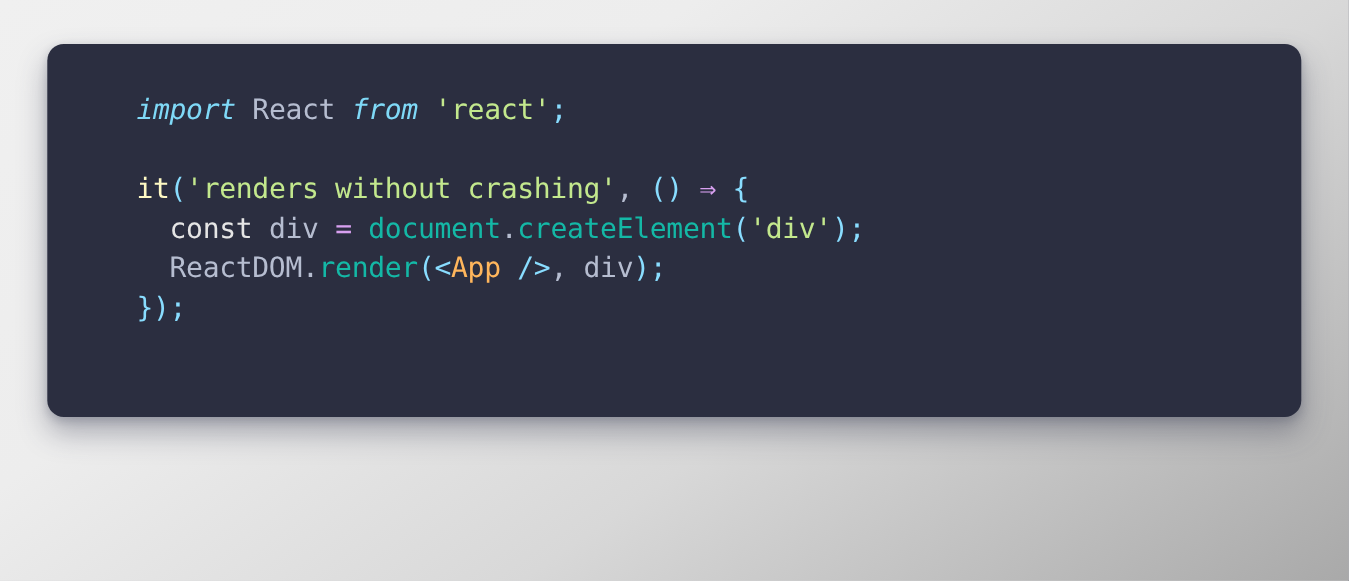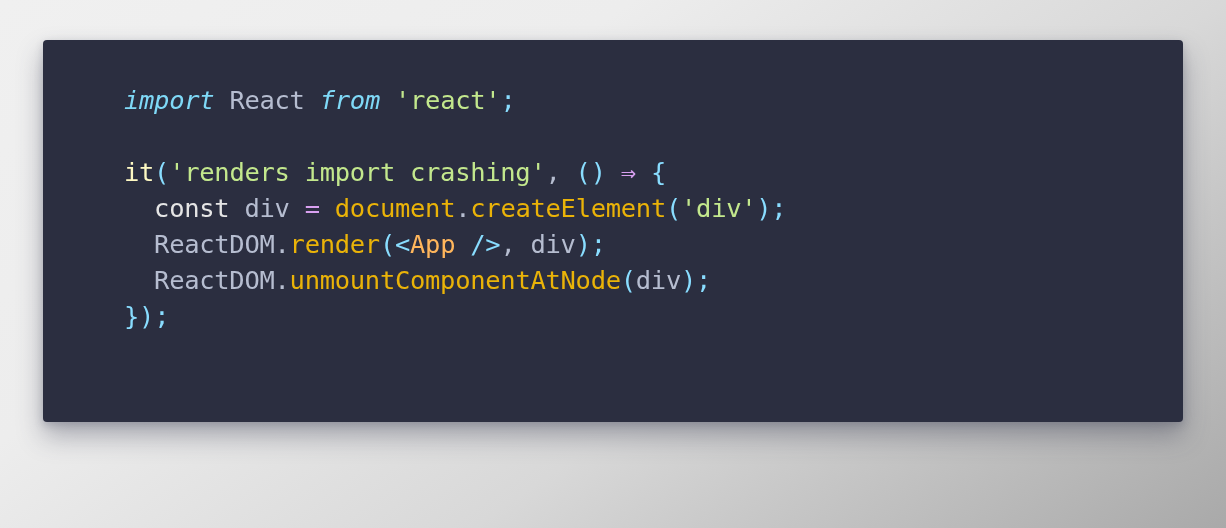--- a/index.html
+++ b/index.html
@@ -16,23 +16,23 @@
   #stage {
     position: relative;
     width: 1226px;
     height: 528px;
   }
   #code-card {
     position: absolute;
     left: 43px;
     top: 40px;
     width: 1140px;
-    height: 382px;
+    height: 339px;
     background: #2b2e40;
-    border-radius: 4px;
+    border-radius: 15px;
     box-shadow: 0 14px 26px rgba(60, 64, 85, 0.38),
                 0 3px 8px rgba(60, 64, 85, 0.22);
     box-sizing: border-box;
     overflow: hidden;
   }
   #code-body {
     position: absolute;
     left: 81px;
     top: 42px;
     right: 0;
@@ -47,35 +47,34 @@
   }
   .code-line.blank {
     height: 36px;
   }
   .tok { white-space: pre; }
   .kw      { color: #7fd9f7; font-style: italic; }
   .ident   { color: #b6bdd0; }
   .str     { color: #c3e88d; }
   .punct   { color: #89ddff; }
   .fn      { color: #fef9c3; }
-  .prop    { color: #eab308; }
+  .prop    { color: #14b8a6; }
   .op      { color: #d8a0f0; }
   .kw2     { color: #e5e5e5; }
   .plain   { color: #b6bdd0; }
   .tag     { color: #ffb65c; }
   .arrow   { color: #d8a0f0; }
 </style>
 </head>
 <body>
 
 <div id="stage">
   <div id="code-card">
     <div id="code-body">
         <div class="code-line"><span class="tok kw">import</span><span class="tok plain"> </span><span class="tok ident">React</span><span class="tok plain"> </span><span class="tok kw">from</span><span class="tok plain"> </span><span class="tok str">'react'</span><span class="tok punct">;</span></div>
         <div class="code-line blank"></div>
-        <div class="code-line"><span class="tok fn">it</span><span class="tok punct">(</span><span class="tok str">'renders import crashing'</span><span class="tok plain">,</span><span class="tok plain"> </span><span class="tok punct">()</span><span class="tok plain"> </span><span class="tok arrow">⇒</span><span class="tok plain"> </span><span class="tok punct">{</span></div>
+        <div class="code-line"><span class="tok fn">it</span><span class="tok punct">(</span><span class="tok str">'renders without crashing'</span><span class="tok plain">,</span><span class="tok plain"> </span><span class="tok punct">()</span><span class="tok plain"> </span><span class="tok arrow">⇒</span><span class="tok plain"> </span><span class="tok punct">{</span></div>
         <div class="code-line"><span class="tok plain">  </span><span class="tok kw2">const</span><span class="tok plain"> </span><span class="tok ident">div</span><span class="tok plain"> </span><span class="tok op">=</span><span class="tok plain"> </span><span class="tok prop">document</span><span class="tok plain">.</span><span class="tok prop">createElement</span><span class="tok punct">(</span><span class="tok str">'div'</span><span class="tok punct">)</span><span class="tok punct">;</span></div>
         <div class="code-line"><span class="tok plain">  </span><span class="tok ident">ReactDOM</span><span class="tok plain">.</span><span class="tok prop">render</span><span class="tok punct">(</span><span class="tok punct">&lt;</span><span class="tok tag">App</span><span class="tok plain"> </span><span class="tok punct">/&gt;</span><span class="tok plain">,</span><span class="tok plain"> </span><span class="tok ident">div</span><span class="tok punct">)</span><span class="tok punct">;</span></div>
-        <div class="code-line"><span class="tok plain">  </span><span class="tok ident">ReactDOM</span><span class="tok plain">.</span><span class="tok prop">unmountComponentAtNode</span><span class="tok punct">(</span><span class="tok ident">div</span><span class="tok punct">)</span><span class="tok punct">;</span></div>
         <div class="code-line"><span class="tok punct">}</span><span class="tok punct">)</span><span class="tok punct">;</span></div>
       </div>
   </div>
 </div>
 
 </body></html>

